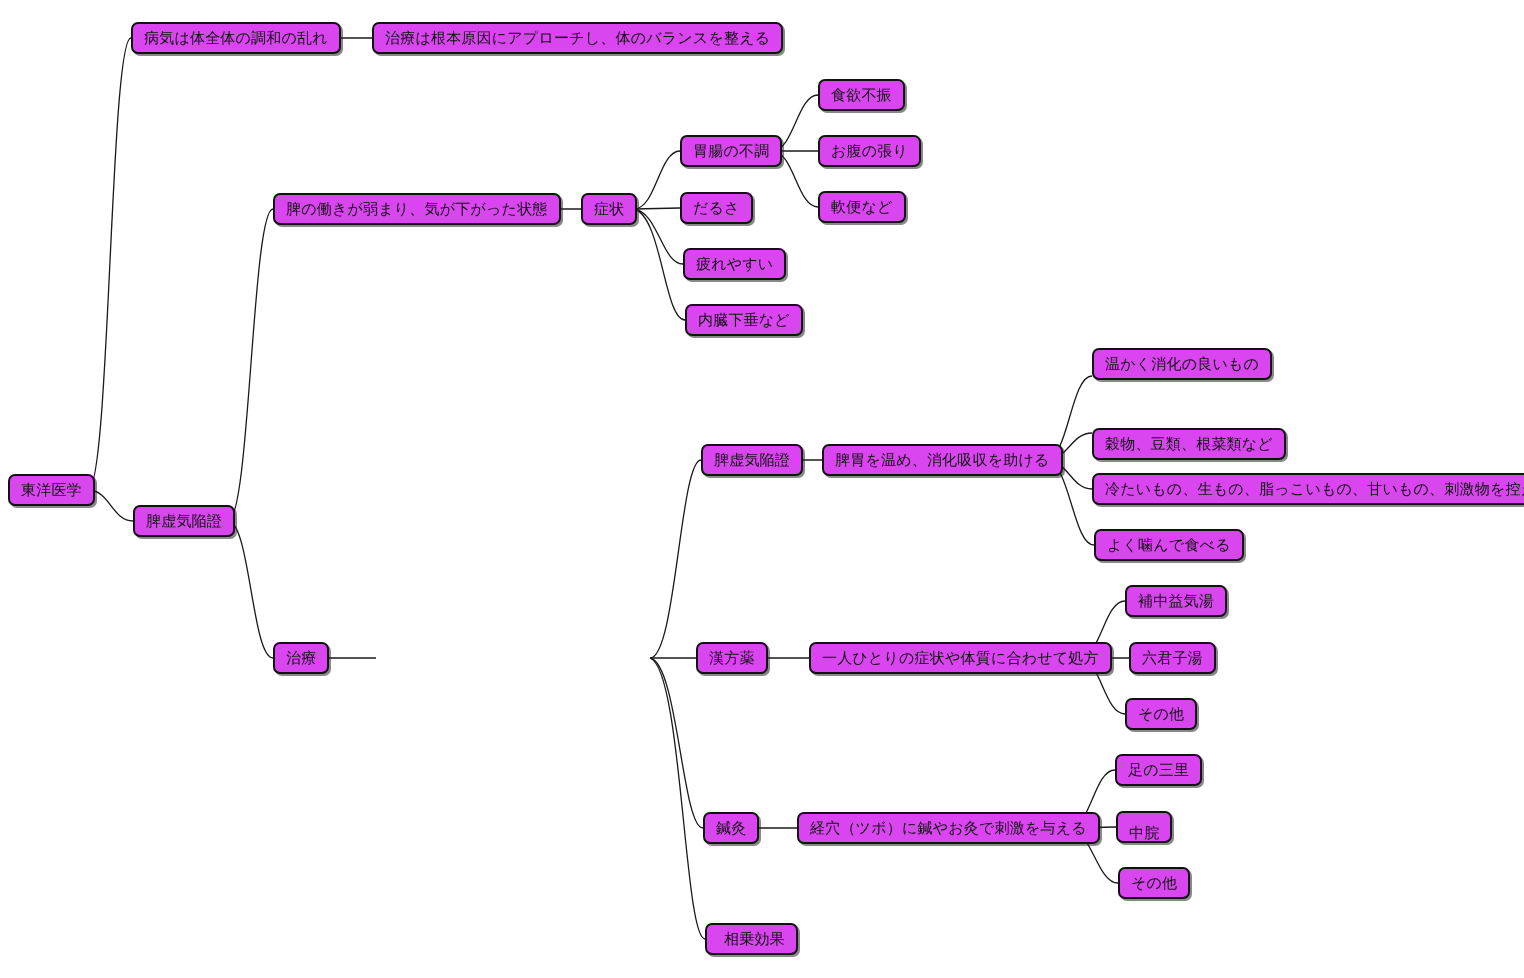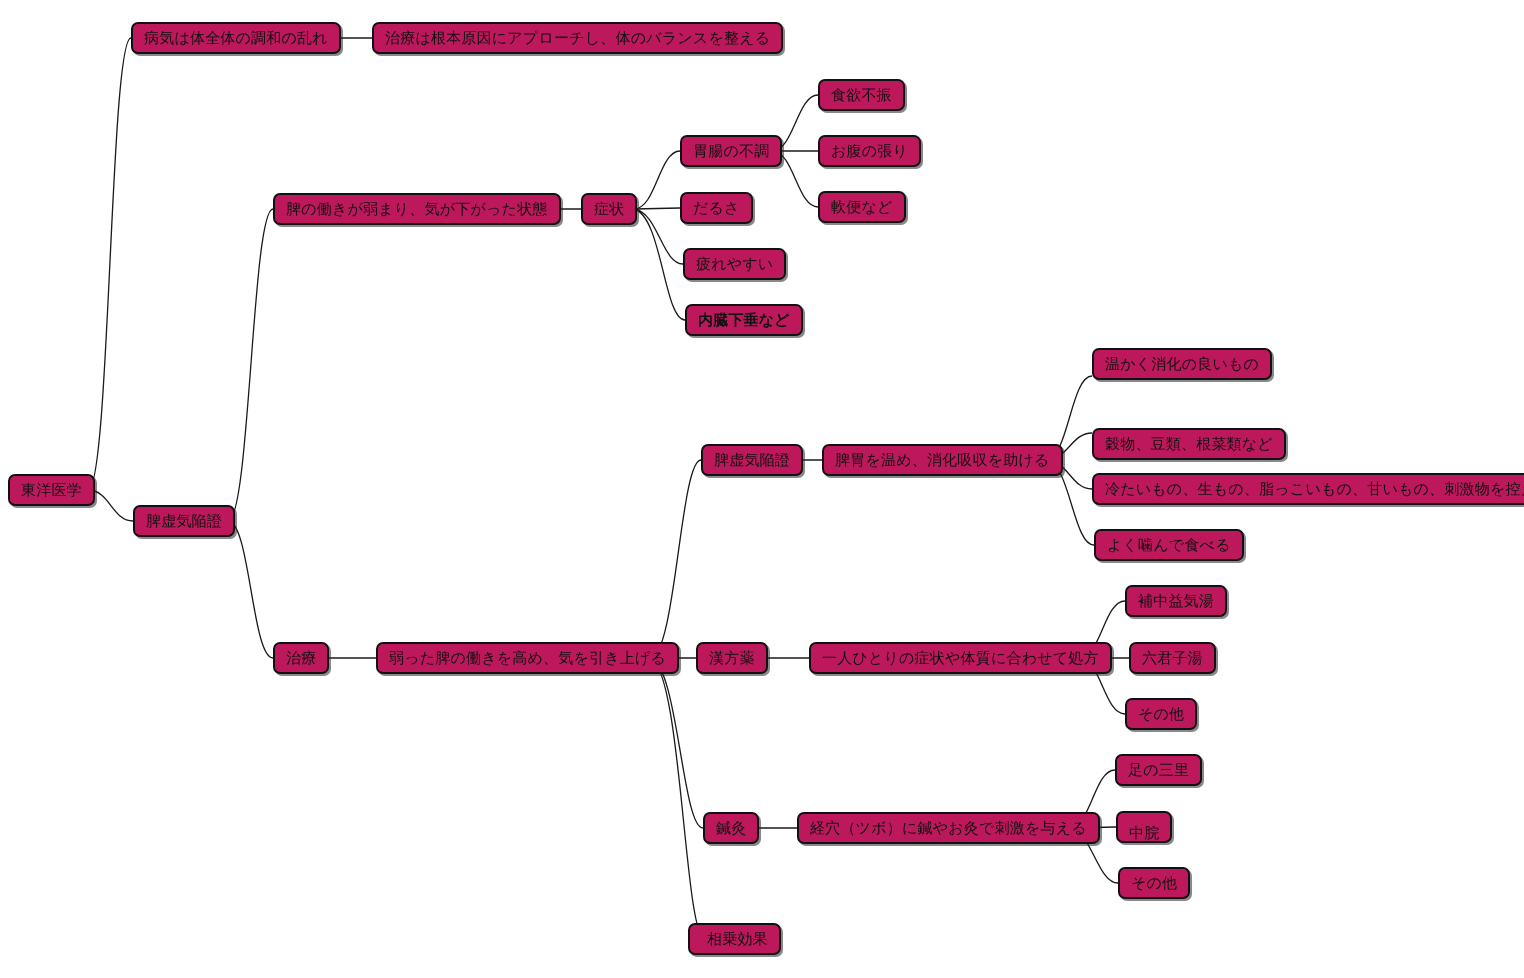--- a/index.html
+++ b/index.html
@@ -26,21 +26,21 @@
     pointer-events: none;
   }
   #edges path {
     fill: none;
     stroke: #1a1a1a;
     stroke-width: 1.3;
   }
   .node {
     position: absolute;
     box-sizing: border-box;
-    background: #be185d;
+    background: #d946ef;
     border: 2px solid #111111;
     border-radius: 7px;
     box-shadow: 2px 2px 0 rgba(40,40,40,0.55);
     display: flex;
     align-items: center;
     justify-content: center;
     white-space: nowrap;
     color: #111111;
     font-size: 15px;
     line-height: 1;
@@ -154,31 +154,28 @@
   </div>
 
   <div class="node" style="left:680px; top:192px;">
     <span>だるさ</span>
   </div>
 
   <div class="node" style="left:683px; top:248px;font-family:Liberation Serif, serif;">
     <span>疲れやすい</span>
   </div>
 
-  <div class="node" style="left:685px; top:304px;font-weight:bold;">
+  <div class="node" style="left:685px; top:304px;">
     <span>内臓下垂など</span>
   </div>
 
   <div class="node" style="left:273px; top:642px;">
     <span>治療</span>
   </div>
 
-  <div class="node" style="left:376px; top:642px;">
-    <span>弱った脾の働きを高め、気を引き上げる</span>
-  </div>
 
   <div class="node" style="left:701px; top:444px;">
     <span>脾虚気陥證</span>
   </div>
 
   <div class="node" style="left:822px; top:444px;">
     <span>脾胃を温め、消化吸収を助ける</span>
   </div>
 
   <div class="node" style="left:1092px; top:348px;">
@@ -230,17 +227,17 @@
   </div>
 
   <div class="node" style="left:1116px; top:811px;align-items:flex-end;">
     <span>中脘</span>
   </div>
 
   <div class="node" style="left:1118px; top:867px;">
     <span>その他</span>
   </div>
 
-  <div class="node" style="left:688px; top:923px;padding-left:17px;">
+  <div class="node" style="left:705px; top:923px;padding-left:17px;">
     <span>相乗効果</span>
   </div>
 
 </div>
 
 </body></html>

